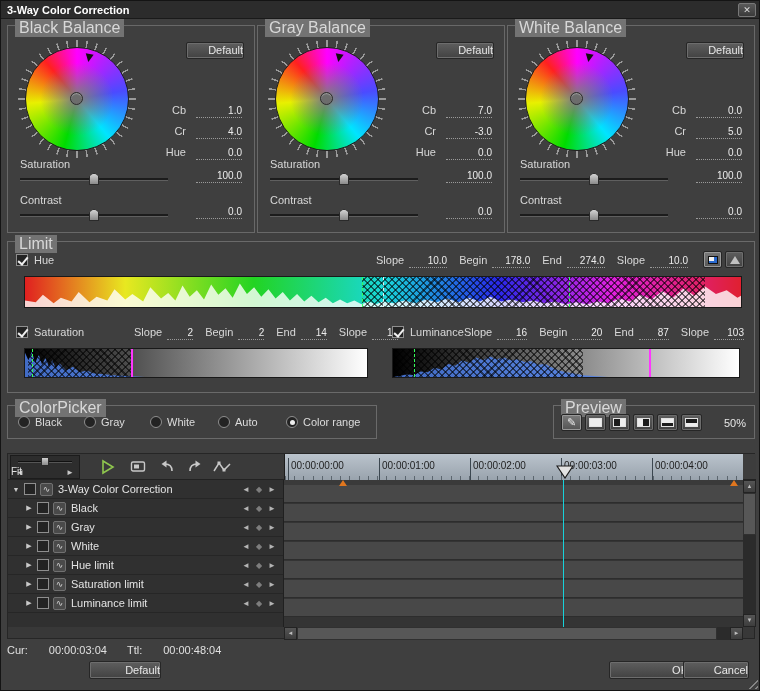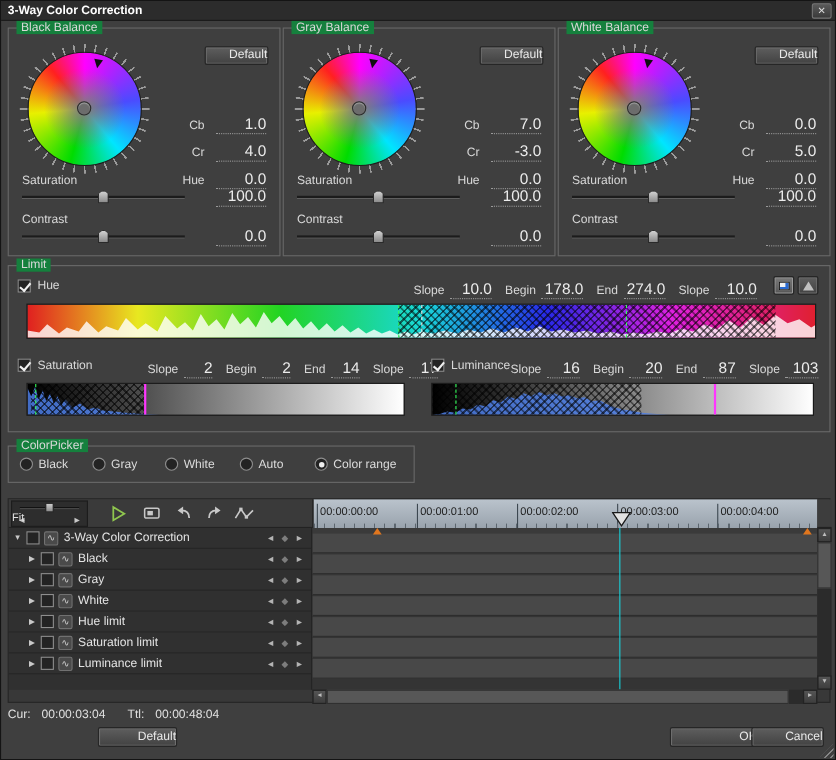--- a/index.html
+++ b/index.html
@@ -12,22 +12,22 @@
   
   .titlebar { position:absolute; left:0; top:0; right:0; height:18px; background:#2c2c2c;
               border-bottom:1px solid #1a1a1a; display:flex; align-items:center; padding-left:6px; }
   .titlebar .title { font-size:11px; font-weight:bold; color:#ffffff; }
   .close-btn { position:absolute; right:3px; top:2px; width:18px; height:14px; font-size:9px;
                line-height:13px; text-align:center; color:#dddddd; background:linear-gradient(#5a5a5a,#3a3a3a);
                border:1px solid #787878; border-radius:2px; cursor:pointer; }
 
   
   .group { position:absolute; border:1px solid #6a6a6a; }
-  .group-label { position:absolute; top:-7px; left:7px; background:#15803d; padding:0 4px;
-                 font-size:11px; color:#d8d8d8; white-space:nowrap; }
+  .group-label { position:absolute; top:-7px; left:7px; background:#737373; padding:0 4px;
+                 font-size:16px; color:#d8d8d8; white-space:nowrap; }
 
   
   .btn { background:linear-gradient(#5e5e5e,#424242); border:1px solid #262626;
          box-shadow:inset 0 0 0 1px #6d6d6d; border-radius:2px; color:#e8e8e8;
          font-size:11px; text-align:right; cursor:pointer; }
 
   
   .panels-row { position:absolute; left:6px; top:24px; width:748px; height:208px; display:flex; gap:2px; }
   .panel { position:relative; flex:1; border:1px solid #686868; }
   .panel .group-label { top:-7px; }
@@ -41,21 +41,21 @@
              radial-gradient(circle closest-side, #7e7e7e 0%, rgba(126,126,126,0.9) 12%, rgba(126,126,126,0) 72%),
              conic-gradient(from 0deg, #ff00ff 0deg, #4b4bff 80deg, #00e5ff 140deg, #00dc00 195deg, #e8f000 265deg, #ff2020 320deg, #ff00ff 360deg); }
   .wheel-handle { position:absolute; left:50%; top:50%; width:13px; height:13px; margin:-7px 0 0 -7px;
                   border-radius:50%; background:#6c6c6c; border:1px solid #2c2c2c;
                   box-shadow:inset 0 1px 1px rgba(255,255,255,.35); }
   .wheel-marker { position:absolute; top:6px; left:58%; width:0; height:0;
                   border-left:4px solid transparent; border-right:4px solid transparent;
                   border-top:8px solid #101010; transform:rotate(10deg); }
 
   .flabel { color:#d8d8d8; font-size:11px;text-align:right; }
-  .val { display:inline-block; text-align:right; color:#ececec; font-size:14px;
+  .val { display:inline-block; text-align:right; color:#ececec; font-size:10px;
          border-bottom:1px dotted #9a9a9a; padding-bottom:1px; }
   .w46 { width:46px; } .w38 { width:38px; } .w26 { width:26px; } .w30 { width:30px; }
 
   .cbcr { position:absolute; right:12px; top:78px; }
   .cbcr .fieldrow { display:flex; justify-content:flex-end; align-items:baseline; gap:10px; margin-bottom:7px; }
 
   .sat-label { position:absolute; left:12px; top:132px; font-size:11px; color:#d8d8d8; }
   .con-label { position:absolute; left:12px; top:168px; font-size:11px; color:#d8d8d8; }
   .slider { position:absolute; left:12px; width:148px; height:13px; }
   .slider.s1 { top:146px; } .slider.s2 { top:182px; }
@@ -161,21 +161,21 @@
 
   .vscroll { position:absolute; left:735px; top:26px; width:13px; height:147px; background:#2b2b2b; }
   .hscroll { position:absolute; left:276px; top:173px; width:459px; height:13px; background:#2b2b2b; }
   .scroll-arrow { position:absolute; width:13px; height:13px; background:linear-gradient(#555,#3d3d3d);
                   border:1px solid #232323; color:#bdbdbd; font-size:6px; line-height:11px; text-align:center; cursor:pointer; }
   .vthumb { position:absolute; left:0; top:13px; width:13px; height:42px; background:#575757; border:1px solid #303030; cursor:pointer; }
   .hthumb { position:absolute; top:0; left:13px; width:420px; height:13px; background:#575757; border:1px solid #303030; cursor:pointer; }
 
   .statusbar { position:absolute; left:6px; top:640px; width:748px; height:18px; display:flex; gap:20px;
                align-items:center; font-size:11px; color:#e0e0e0; }
-  .statusbar .seg { display:flex; gap:10px; }
+  .statusbar .seg { display:flex; gap:21px; }
 
   
   .footer-default { position:absolute; left:88px; top:660px; width:72px; height:18px; line-height:16px; }
   .footer-ok { position:absolute; left:608px; top:660px; width:80px; height:18px; line-height:16px;padding-left:20px; }
   .footer-cancel { position:absolute; left:682px; top:660px; width:66px; height:18px; line-height:16px; }
   .grip { position:absolute; right:1px; bottom:1px; width:13px; height:13px;
           background:repeating-linear-gradient(135deg,#858585 0 1px,transparent 1px 4px); 
           clip-path:polygon(100% 0,100% 100%,0 100%); }
 </style>
 </head>
@@ -430,20 +430,44 @@
     <div class="radio-item" style="left:210px;">
       <span class="radio"></span>
       <span>Auto</span>
     </div>
     <div class="radio-item" style="left:278px;">
       <span class="radio selected"></span>
       <span>Color range</span>
     </div>
   </div>
 
+  <div class="group preview-group">
+    <span class="group-label">Preview</span>
+    <div class="preview-btns">
+      <div class="btn pv-btn active">
+          <span class="pen-glyph">✎</span>
+        </div>
+      <div class="btn pv-btn">
+          <span class="split-icn" style="background:#ededed;"></span>
+        </div>
+      <div class="btn pv-btn">
+          <span class="split-icn" style="background:linear-gradient(to right,#1c1c1c 50%,#ededed 50%);"></span>
+        </div>
+      <div class="btn pv-btn">
+          <span class="split-icn" style="background:linear-gradient(to right,#ededed 50%,#1c1c1c 50%);"></span>
+        </div>
+      <div class="btn pv-btn">
+          <span class="split-icn" style="background:linear-gradient(#ededed 50%,#1c1c1c 50%);"></span>
+        </div>
+      <div class="btn pv-btn">
+          <span class="split-icn" style="background:linear-gradient(#1c1c1c 50%,#ededed 50%);"></span>
+        </div>
+    </div>
+    <span class="zoom-val">50%</span>
+  </div>
 
   <div class="tl">
 
     <div class="tl-header">
       <div class="fitbox">
         <div class="fit-slider-track"></div>
         <div class="fit-slider-thumb"></div>
         <span class="fit-arrow" style="left:5px;">◄</span>
         <span class="fit-label">Fit</span>
         <span class="fit-arrow" style="right:5px;">►</span>

